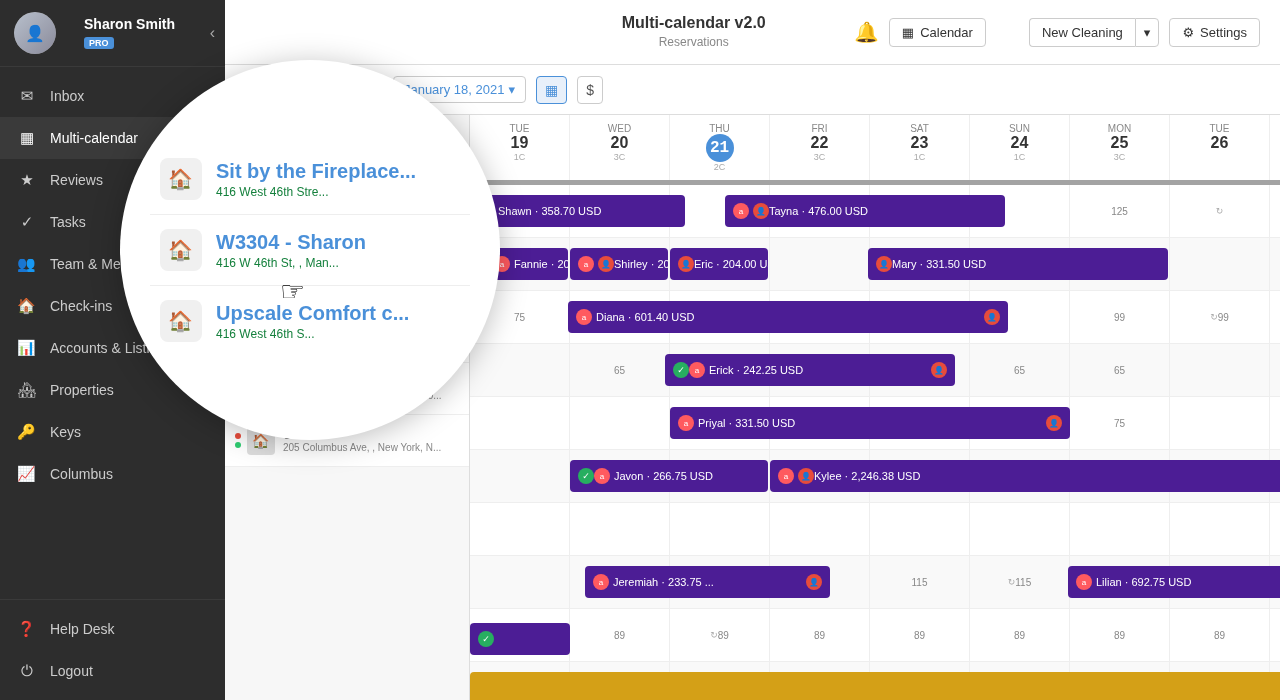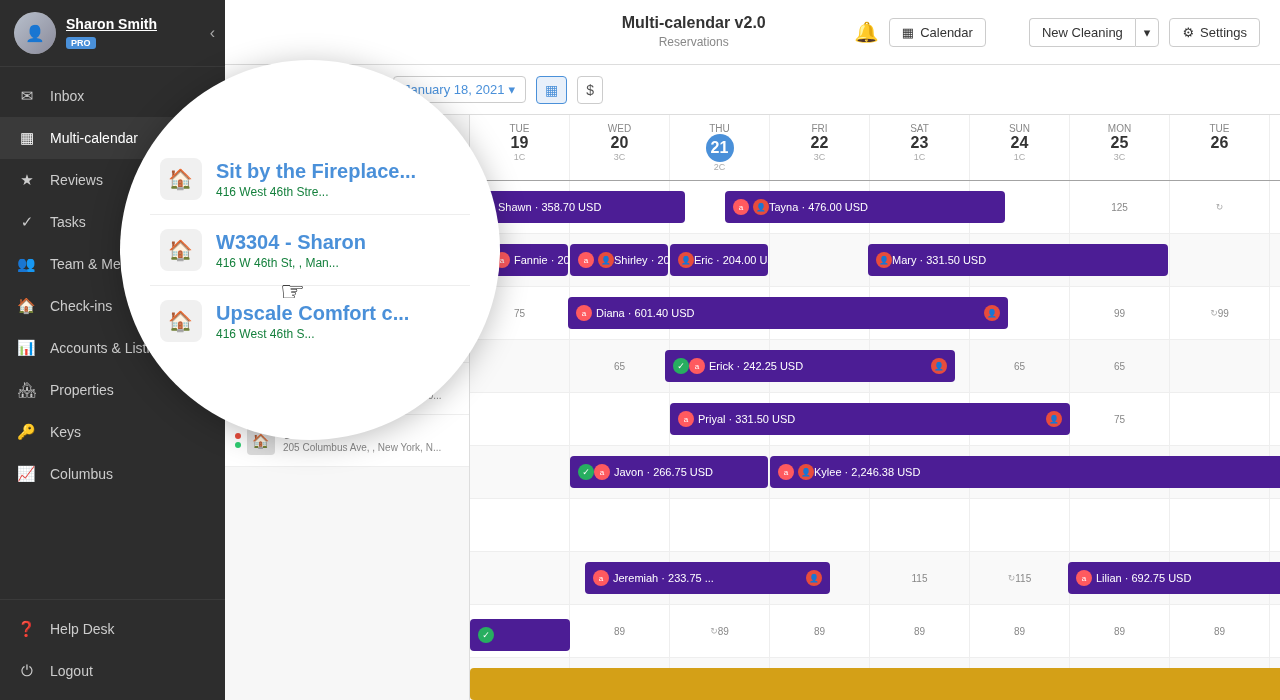--- a/index.html
+++ b/index.html
@@ -41,23 +41,22 @@
       width: 42px;
       height: 42px;
       border-radius: 50%;
       background: linear-gradient(135deg, #b8c0cc, #8a8a9a);
       display: flex;
       align-items: center;
       justify-content: center;
       font-size: 16px;
     }
     .sidebar-user-info {
-      margin-left: 10px;
+      margin-left: 28px;
       flex: 1;
-      text-decoration: underline;
     }
     .sidebar-user-name {
       font-size: 14px;
       font-weight: 600;
       color: #fff;
     }
     .pro-badge {
       background: #4a90d9;
       color: #fff;
       font-size: 9px;
@@ -277,21 +276,21 @@
       flex-shrink: 0;
     }
     .property-info { flex: 1; overflow: hidden; }
     .property-name { font-size: 12px; font-weight: 600; color: #333; white-space: nowrap; overflow: hidden; text-overflow: ellipsis; }
     .property-addr { font-size: 10px; color: #888; white-space: nowrap; overflow: hidden; text-overflow: ellipsis; }
 
     
     .cal-header {
       display: flex;
       background: #fff;
-      border-bottom: 1px solid #a3a3a3;
+      border-bottom: 5px solid #a3a3a3;
       position: sticky;
       top: 0;
       z-index: 5;
       min-width: 700px;
     }
     .day-col {
       min-width: 100px;
       flex: 1;
       border-right: 1px solid #eee;
       text-align: center;
@@ -305,20 +304,21 @@
     }
     .day-col .day-num.highlighted {
       background: #4a90d9;
       color: #fff;
       border-radius: 50%;
       width: 28px;
       height: 28px;
       display: inline-flex;
       align-items: center;
       justify-content: center;
+      font-family: Liberation Mono, monospace;
     }
     .day-col .day-count { font-size: 9px; color: #aaa; }
 
     
     .res-grid {
       min-width: 700px;
     }
     .res-row {
       display: flex;
       min-height: 52px;

